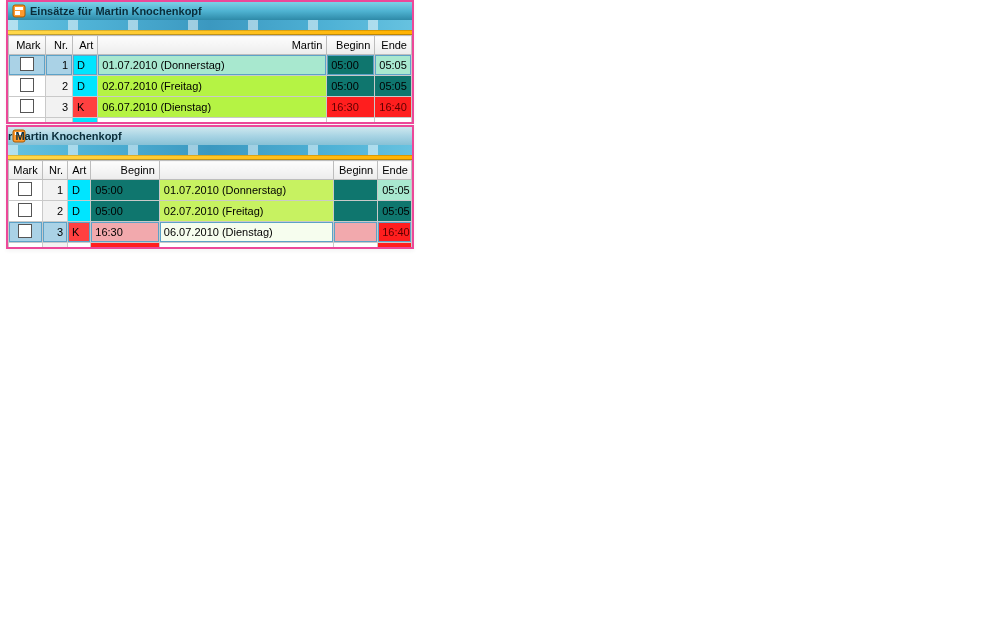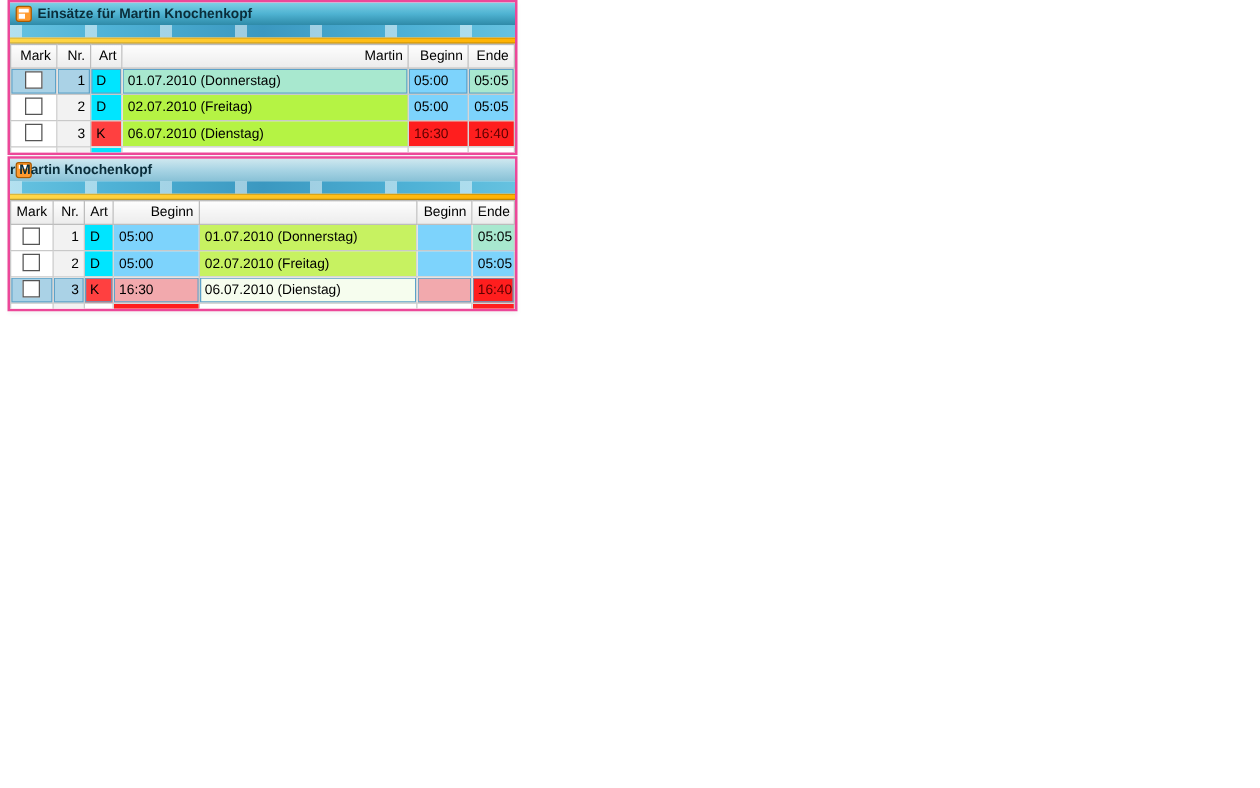--- a/index.html
+++ b/index.html
@@ -89,21 +89,21 @@
 
   .chk {
     width:12px;height:12px;border:1px solid #555;background:#fff;display:inline-block;
   }
 
   
   .cell-selected { background:#aad2e6; }
   .cell-nr { background:#f2f2f2; }
   .cell-cyan { background:#00e5ff; }
   .cell-mint { background:#a8e8cf; }
-  .cell-mint2 { background:#7dd3fc; }
+  .cell-mint2 { background:#0f766e; }
   .cell-lime { background:#b5f344; }
   .cell-lime2 { background:#c7f261; }
   .cell-red { background:#ff1e1e; color:#5d0000;}
   .cell-red2 { background:#ff4040; }
   .cell-rose { background:#f2a9ad; }
   .cell-pale { background:#f6fdee; }
   .cell-white { background:#ffffff; }
   .stub-row td { height:4px; padding:0; border-bottom:0; }
   .row-selected td { box-shadow: inset 0 0 0 1px #5da2c8; }
 

